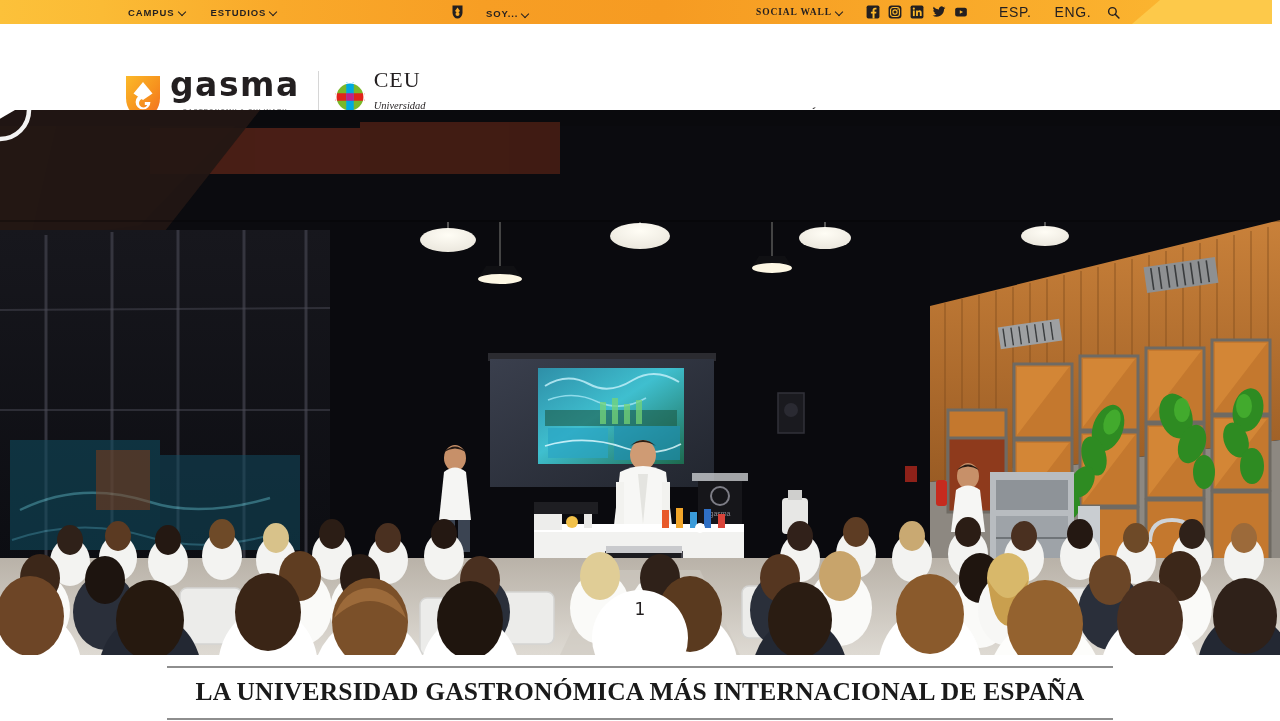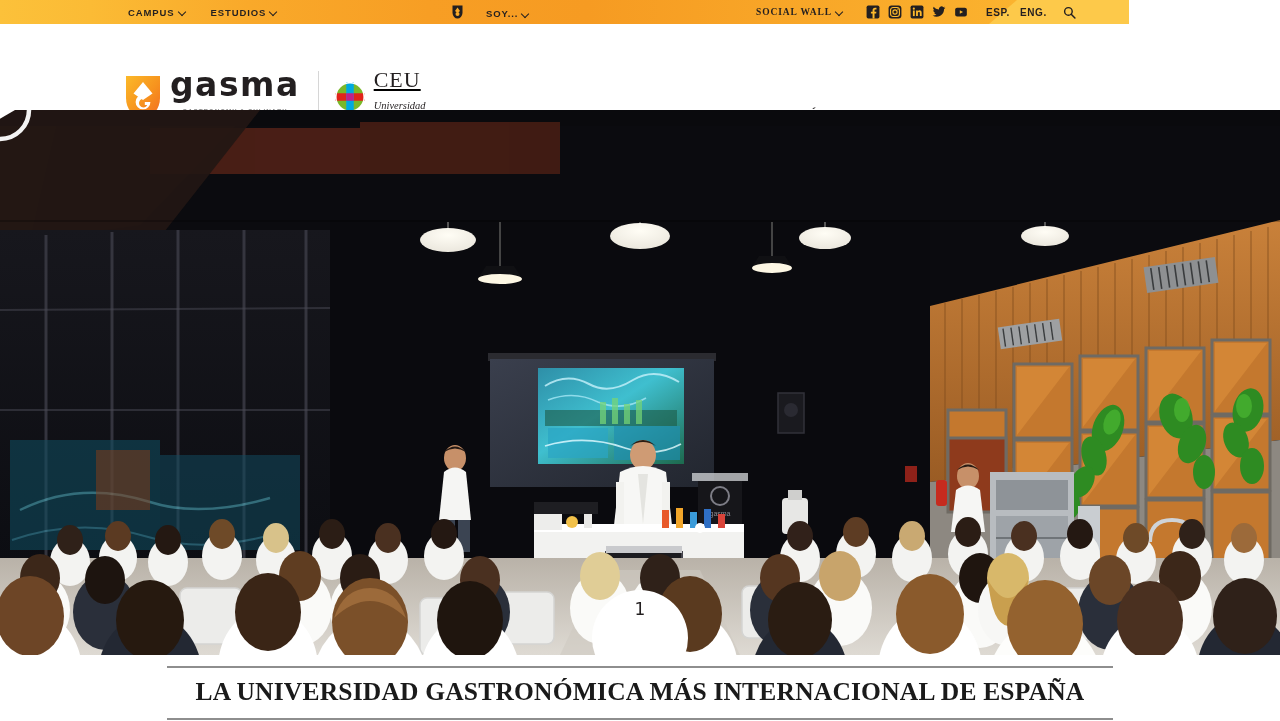--- a/index.html
+++ b/index.html
@@ -2,21 +2,21 @@
 <html><head>
 <meta charset="utf-8">
 <title>Gasma CEU</title>
 <style>
   * { margin:0; padding:0; box-sizing:border-box; }
   html,body { width:1280px; height:721px; overflow:hidden; background:#ffffff;
     font-family:"Liberation Sans", sans-serif; }
 
   
   .topbar{
-    position:relative; height:24px; width:1129px;
+    position:relative; height:24px; width:1272px;
     background:linear-gradient(90deg,#fcc13a 0%,#fbbb35 8%,#f9a92a 22%,#f79e24 38%,#f69b22 52%,#f8a527 68%,#faae2c 84%,#fcbb34 100%);
     display:flex; align-items:center; overflow:hidden;
   }
   .topbar .wedge{
     position:absolute; right:0; top:0; height:24px; width:140px;
     background:#fdc94a; clip-path:polygon(28px 0, 140px 0, 140px 24px, 0 24px);
     pointer-events:none;
   }
   .tb-link{
     position:relative; z-index:2;
@@ -28,39 +28,39 @@
     content:""; position:absolute; left:0; top:1px; width:5px; height:5px;
     border-right:1.3px solid #231f20; border-bottom:1.3px solid #231f20;
     transform:rotate(45deg);
   }
   .tb-left{ position:absolute; left:128px; display:flex; gap:26px; z-index:2;}
   .tb-mid { position:absolute; left:452px; display:flex; align-items:flex-end; gap:23px; z-index:2;}
   .tb-soc { position:absolute; left:756px; display:flex; align-items:center; z-index:2;font-family:Liberation Serif, serif;}
   .tb-right{position:absolute; left:866px; display:flex; align-items:center; gap:0px; z-index:2;}
 
   .soc-ico{ width:14px; height:14px; margin-right:8px; cursor:pointer; display:block;}
-  .lang{ font-size:10px; font-weight:bold; letter-spacing:.6px; color:#231f20;
-    margin-left:10px; cursor:pointer;}
+  .lang{ font-size:14px; font-weight:normal; letter-spacing:.6px; color:#231f20;
+    margin-left:23px; cursor:pointer;}
   .srch{ margin-left:16px; cursor:pointer; display:block;}
 
   
   .mini-mark{ width:11px; height:14px; display:block;}
 
   
   .header{ height:86px; width:1280px; background:#fff; position:relative;
     display:flex; align-items:center; }
   .brand{ position:absolute; left:125px; top:44px; display:flex; align-items:center; }
   .gasma-mark{ width:36px; height:44px; margin-right:9px;}
   .gasma-txt{ display:flex; flex-direction:column; justify-content:center; }
   .gasma-word{ font-size:33px; font-weight:bold; letter-spacing:1.5px; color:#231f20;
     line-height:1; font-family:"DejaVu Sans", sans-serif; }
   .gasma-sub{ font-size:6.4px; letter-spacing:.85px; color:#8d8d8d; line-height:1.45;
     margin-top:6px; text-align:center; font-weight:bold; }
   .divider-v{ width:1px; height:52px; background:#d6d6d6; margin:0 16px 0 18px; align-self:center;}
-  .ceu{ display:flex; align-items:center;text-decoration:underline; }
+  .ceu{ display:flex; align-items:center; }
   .ceu-mark{ width:30px; height:30px; margin-right:9px;}
   .ceu-txt{ display:flex; flex-direction:column; }
   .ceu-word{ font-family:"Liberation Serif", serif; font-size:22px; letter-spacing:1px;
     color:#231f20; line-height:1; }
   .ceu-sub{ font-family:"Liberation Serif", serif; font-style:italic; font-size:10.5px;
     color:#231f20; line-height:1.25; margin-top:8px; }
 
   .mainnav{ position:absolute; left:553px; top:84px; display:flex; gap:0; }
   .nav-item{ font-size:12.3px; font-weight:bold; letter-spacing:.45px; color:#231f20;
     cursor:pointer; white-space:nowrap; margin-right:30px; }

